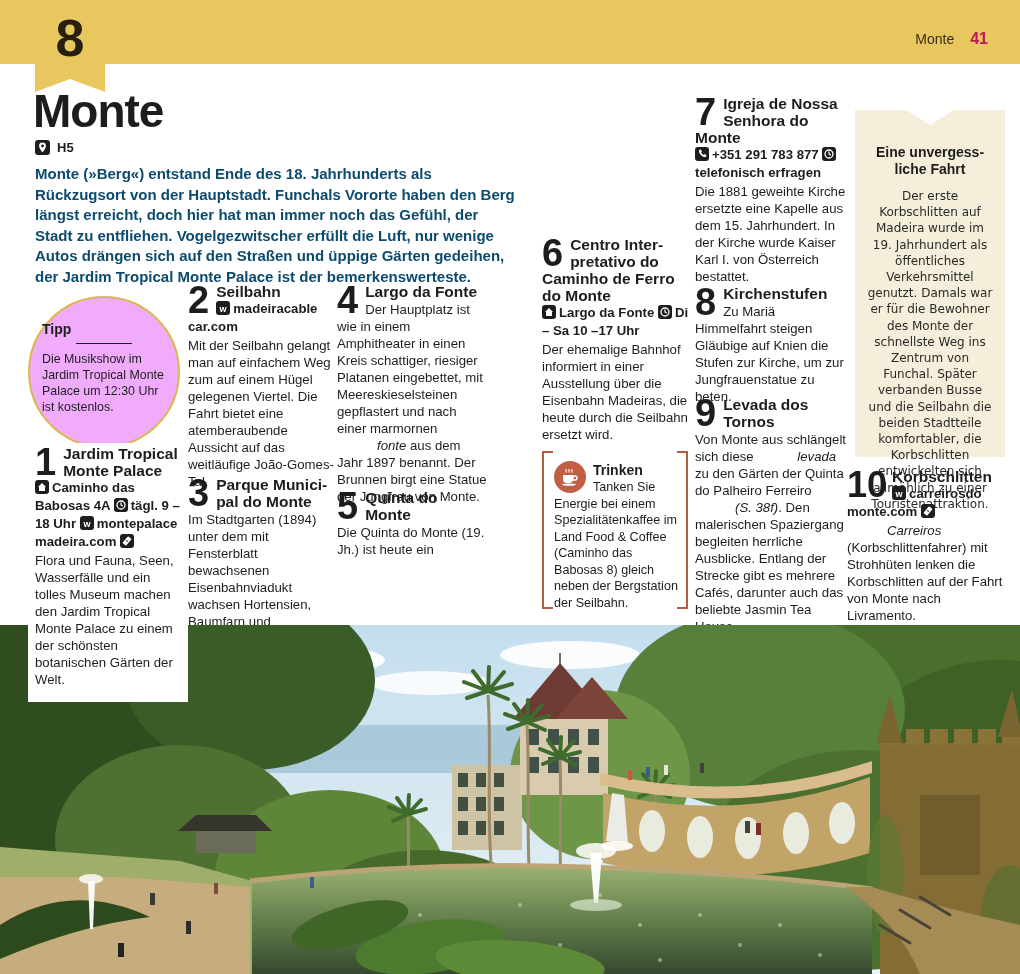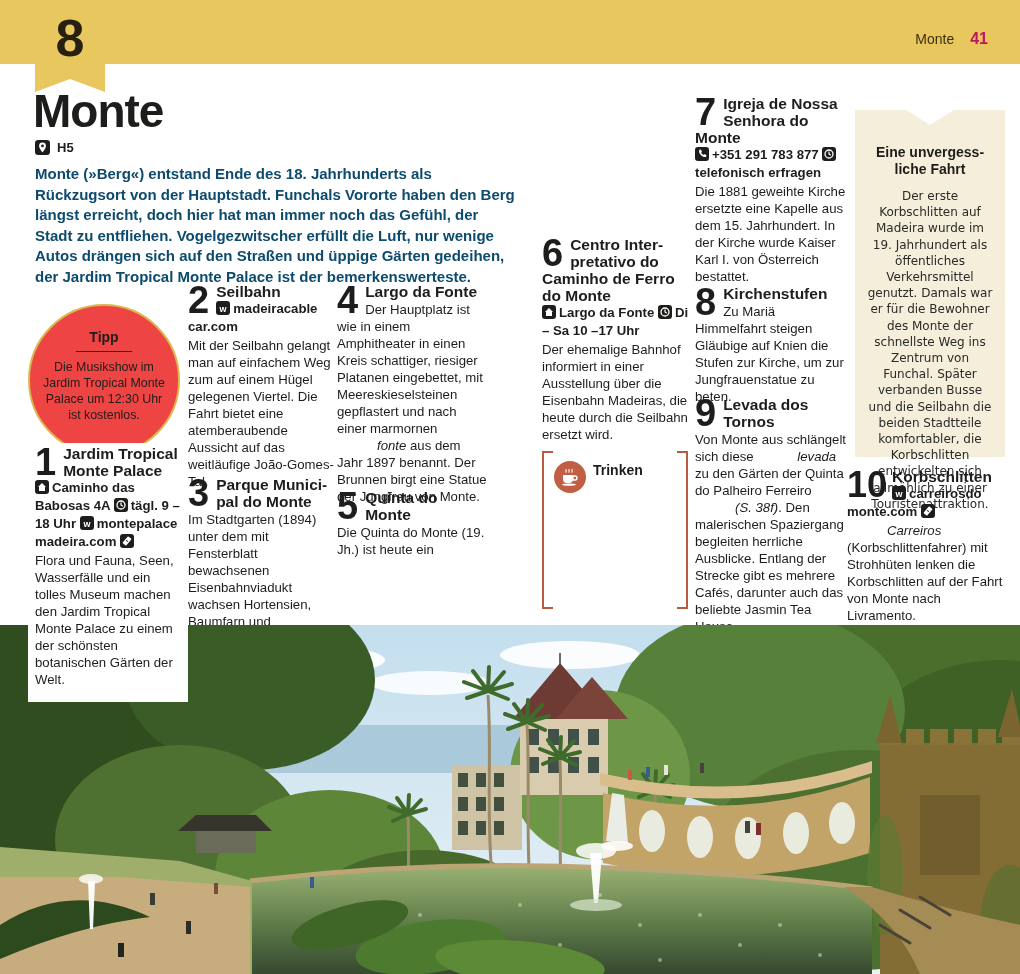--- a/index.html
+++ b/index.html
@@ -13,22 +13,22 @@
   .topbar-right{position:absolute;right:32px;top:30px;display:flex;gap:16px;align-items:baseline;}
   .topbar-right .sec{font-size:14px;color:#3b2f12;}
   .topbar-right .pg{font-size:16px;font-weight:700;color:#be185d;}
   
   h1.title{position:absolute;left:33px;top:84px;margin:0;font-size:46px;font-weight:700;
            letter-spacing:-1px;color:#1d1d1b;}
   .mapref{position:absolute;left:35px;top:140px;font-size:13px;font-weight:700;display:flex;align-items:center;gap:4px;}
   .intro{position:absolute;left:35px;top:164px;width:482px;margin:0;font-size:15px;line-height:20.5px;
          font-weight:700;color:#0c4a6e;}
   
-  .tip{position:absolute;left:28px;top:304px;width:152px;height:152px;border:2px solid #d9b84e;
-       border-radius:50%;background:#ef4444;box-sizing:border-box;text-align:center;padding:22px 12px 0 12px;}
+  .tip{position:absolute;left:28px;top:296px;width:152px;height:152px;border:2px solid #d9b84e;
+       border-radius:50%;background:#f0abfc;box-sizing:border-box;padding:22px 12px 0 12px;}
   .tip .tip-label{font-size:14px;font-weight:700;display:inline-block;}
   .tip .rule{width:56px;height:1px;background:#1d1d1b;margin:5px auto 7px auto;}
   .tip .tip-text{font-size:12.4px;line-height:16px;margin:0;}
   
   .entry{position:absolute;font-size:13.2px;line-height:17px;}
   .entry .num{float:left;font-size:38px;line-height:30px;font-weight:700;margin:2px 7px 0 0;color:#1d1d1b;}
   .entry h3{margin:0;font-size:15.5px;line-height:17px;font-weight:700;hyphens:manual;}
   .entry p{margin:0;}
   .entry .info{font-weight:700;font-size:13.2px;line-height:18px;}
   .entry .body{margin-top:1px;}
@@ -170,20 +170,21 @@
   <aside class="drink">
     <span class="cup">
       <svg width="20" height="18" viewBox="0 0 20 18">
           <path d="M3 7h10v4a4 4 0 0 1-4 4H7a4 4 0 0 1-4-4z" fill="#fff"></path>
           <path d="M13 8h2a2 2 0 0 1 0 4h-2z" fill="none" stroke="#fff" stroke-width="1.4"></path>
           <ellipse cx="9" cy="16.6" rx="7" ry="1.2" fill="#fff"></ellipse>
           <path d="M6 1.5c-.6 1 .6 1.5 0 2.7M9 1.5c-.6 1 .6 1.5 0 2.7M12 1.5c-.6 1 .6 1.5 0 2.7" stroke="#fff" stroke-width="1.1" fill="none" stroke-linecap="round"></path>
         </svg>
     </span>
     <span class="drink-label">Trinken</span>
+    <p class="drink-text">Tanken Sie Energie bei einem Spezialitätenkaffee im Land Food &amp; Coffee (Caminho das Babosas 8) gleich neben der Bergstation der Seilbahn.</p>
   </aside>
 
   <section class="entry e7">
     <span class="num">7</span>
     <h3>Igreja de Nossa Senhora do Monte</h3>
     <p class="info"><svg class="ic" viewBox="0 0 14 14">
           <rect width="14" height="14" rx="3" fill="#1d1d1b"></rect>
           <path d="M4.1 3.4a1.3 1.3 0 0 1 1.8-.6l1.1 1.6-.9 1a5.6 5.6 0 0 0 2.6 2.6l1-.9 1.6 1.1a1.3 1.3 0 0 1-.6 1.8c-2.6.6-7.2-3-6.6-6.6z" fill="#fff"></path>
         </svg><span>+351 291 783 877</span> <svg class="ic" viewBox="0 0 14 14">
           <rect width="14" height="14" rx="3" fill="#1d1d1b"></rect>

